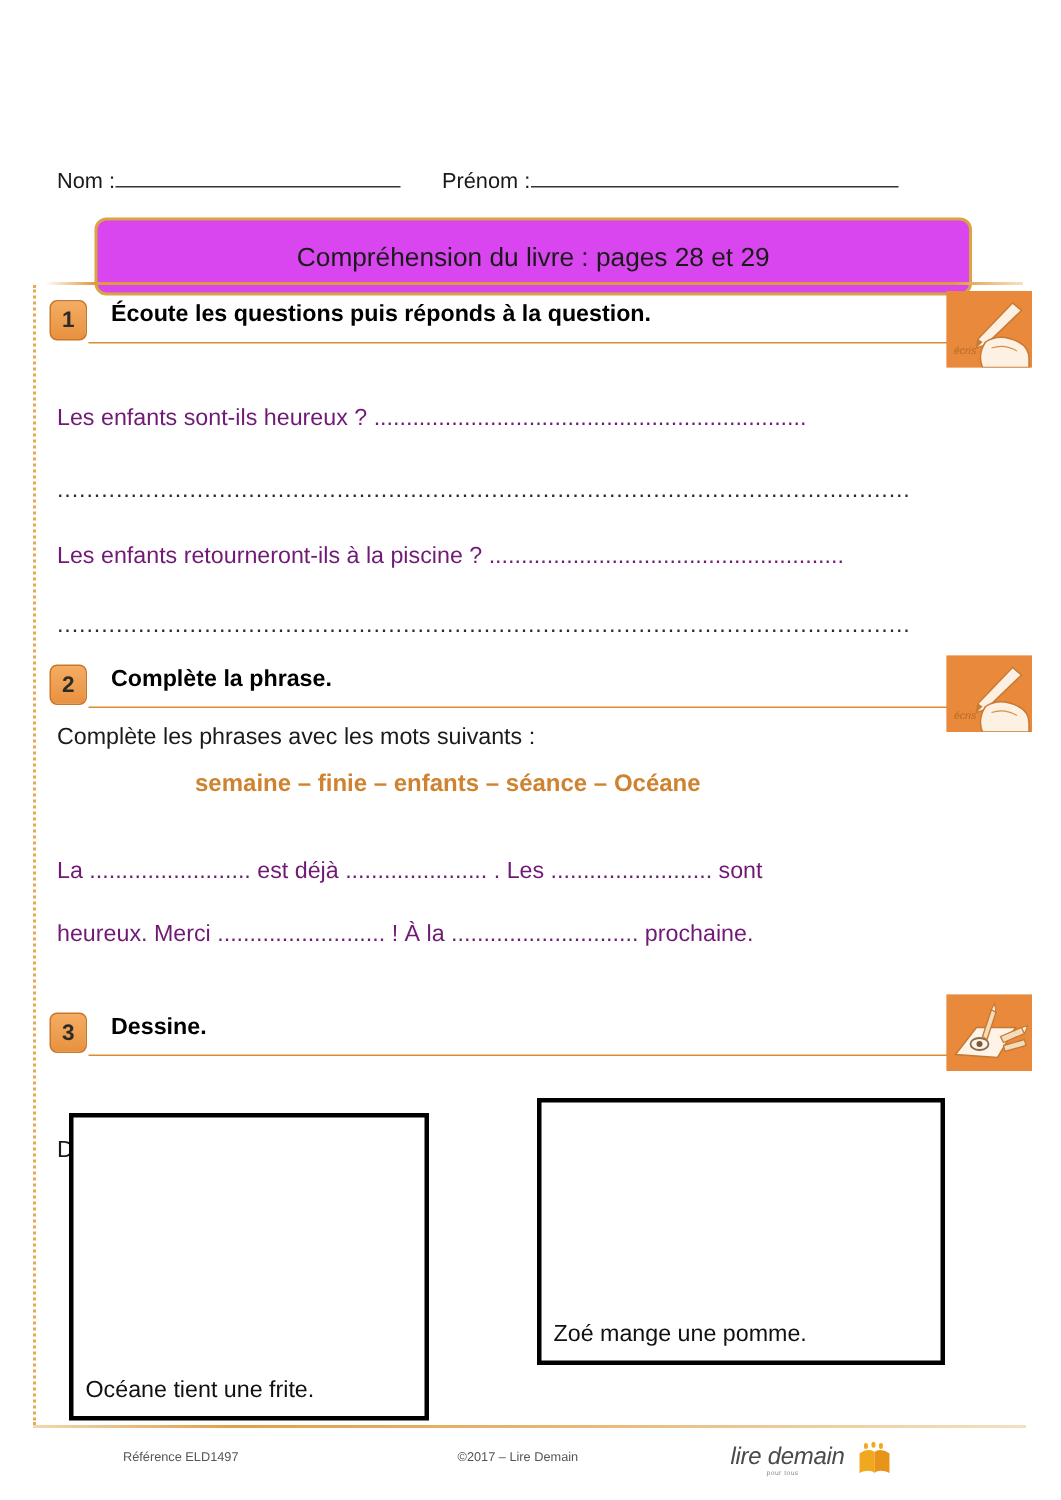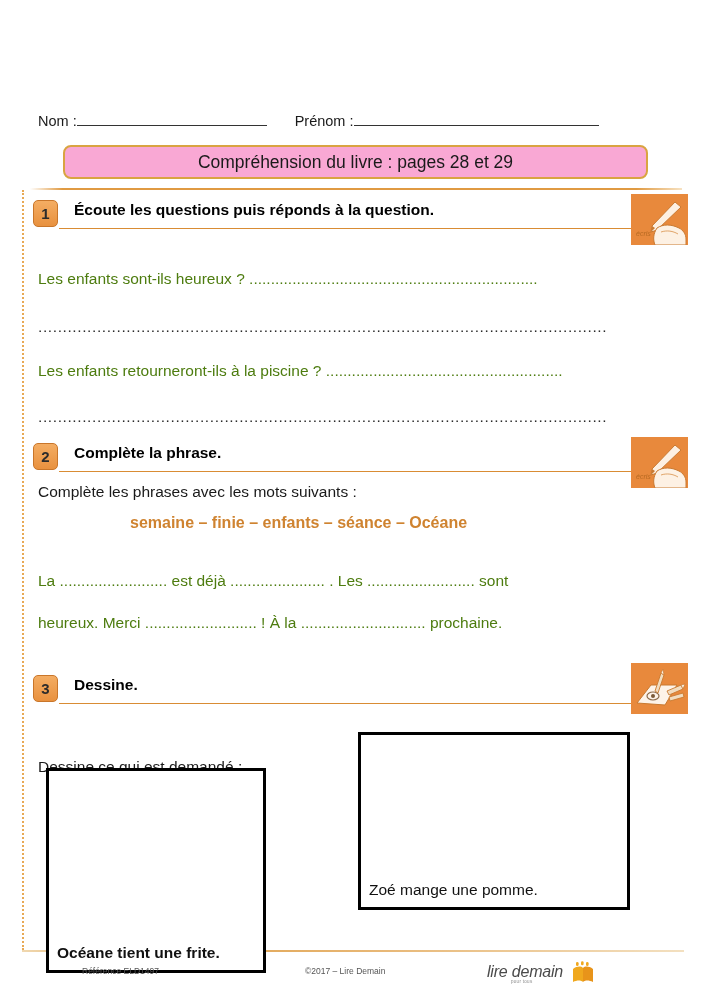--- a/index.html
+++ b/index.html
@@ -83,24 +83,24 @@
   .rule-nom { width: 190px; }
   .rule-prenom { width: 245px; }
   .name-gap { display: inline-block; width: 28px; }
 
   
   .comp-box {
     position: absolute;
     top: 145px;
     left: 63px;
     width: 585px;
-    height: 34px;
+    height: 52px;
     border: 2px solid #d9a441;
     border-radius: 8px;
-    background: #f9a8d4;
+    background: #d946ef;
     box-sizing: border-box;
     display: flex;
     align-items: center;
     justify-content: center;
     font-size: 17.5px;
     color: #1a1a1a;
   }
 
   
   .body-rule-top {
@@ -181,21 +181,21 @@
     box-sizing: border-box;
   }
   .ex-icon svg { display: block; width: 57px; height: 51px; }
 
   
   .qline {
     position: absolute;
     left: 38px;
     width: 645px;
     font-size: 15.5px;
-    color: #4d7c0f;
+    color: #701a75;
     white-space: nowrap;
     overflow: hidden;
   }
   .dots-line {
     position: absolute;
     left: 38px;
     width: 645px;
     font-size: 15.5px;
     color: #2a2a2a;
     letter-spacing: 0.6px;
@@ -359,21 +359,21 @@
     <path d="M24 28 L30 10 L33 12 L27 30 Z" fill="#f2dcbe" stroke="#c9792f" stroke-width="0.9"></path>
     <path d="M30 10 L32 6 L33 12 Z" fill="#fbf4e8" stroke="#c9792f" stroke-width="0.7"></path>
     <path d="M36 28 L50 22 L52 26 L38 32 Z" fill="#f2dcbe" stroke="#c9792f" stroke-width="0.9"></path>
     <path d="M50 22 L54 21 L52 26 Z" fill="#fbf4e8" stroke="#c9792f" stroke-width="0.7"></path>
     <path d="M38 34 L52 30 L53 34 L39 38 Z" fill="#f2dcbe" stroke="#c9792f" stroke-width="0.9"></path>
   </svg>
 </div>
 
 <div class="plain" style="top:718px;margin-top:40px;">Dessine ce qui est demandé :</div>
 
-<div class="draw-box" style="left:46px; top:768px; width:220px; height:205px;font-weight:bold;">
+<div class="draw-box" style="left:46px; top:742px; width:240px; height:205px;">
   <div class="draw-caption">Océane tient une frite.</div>
 </div>
 <div class="draw-box" style="left:358px; top:732px; width:272px; height:178px;">
   <div class="draw-caption">Zoé mange une pomme.</div>
 </div>
 
 <div class="footer-ref">Référence ELD1497</div>
 <div class="footer-copy">©2017 – Lire Demain</div>
 <div class="footer-logo">
   <div class="logo-text">lire demain</div>

